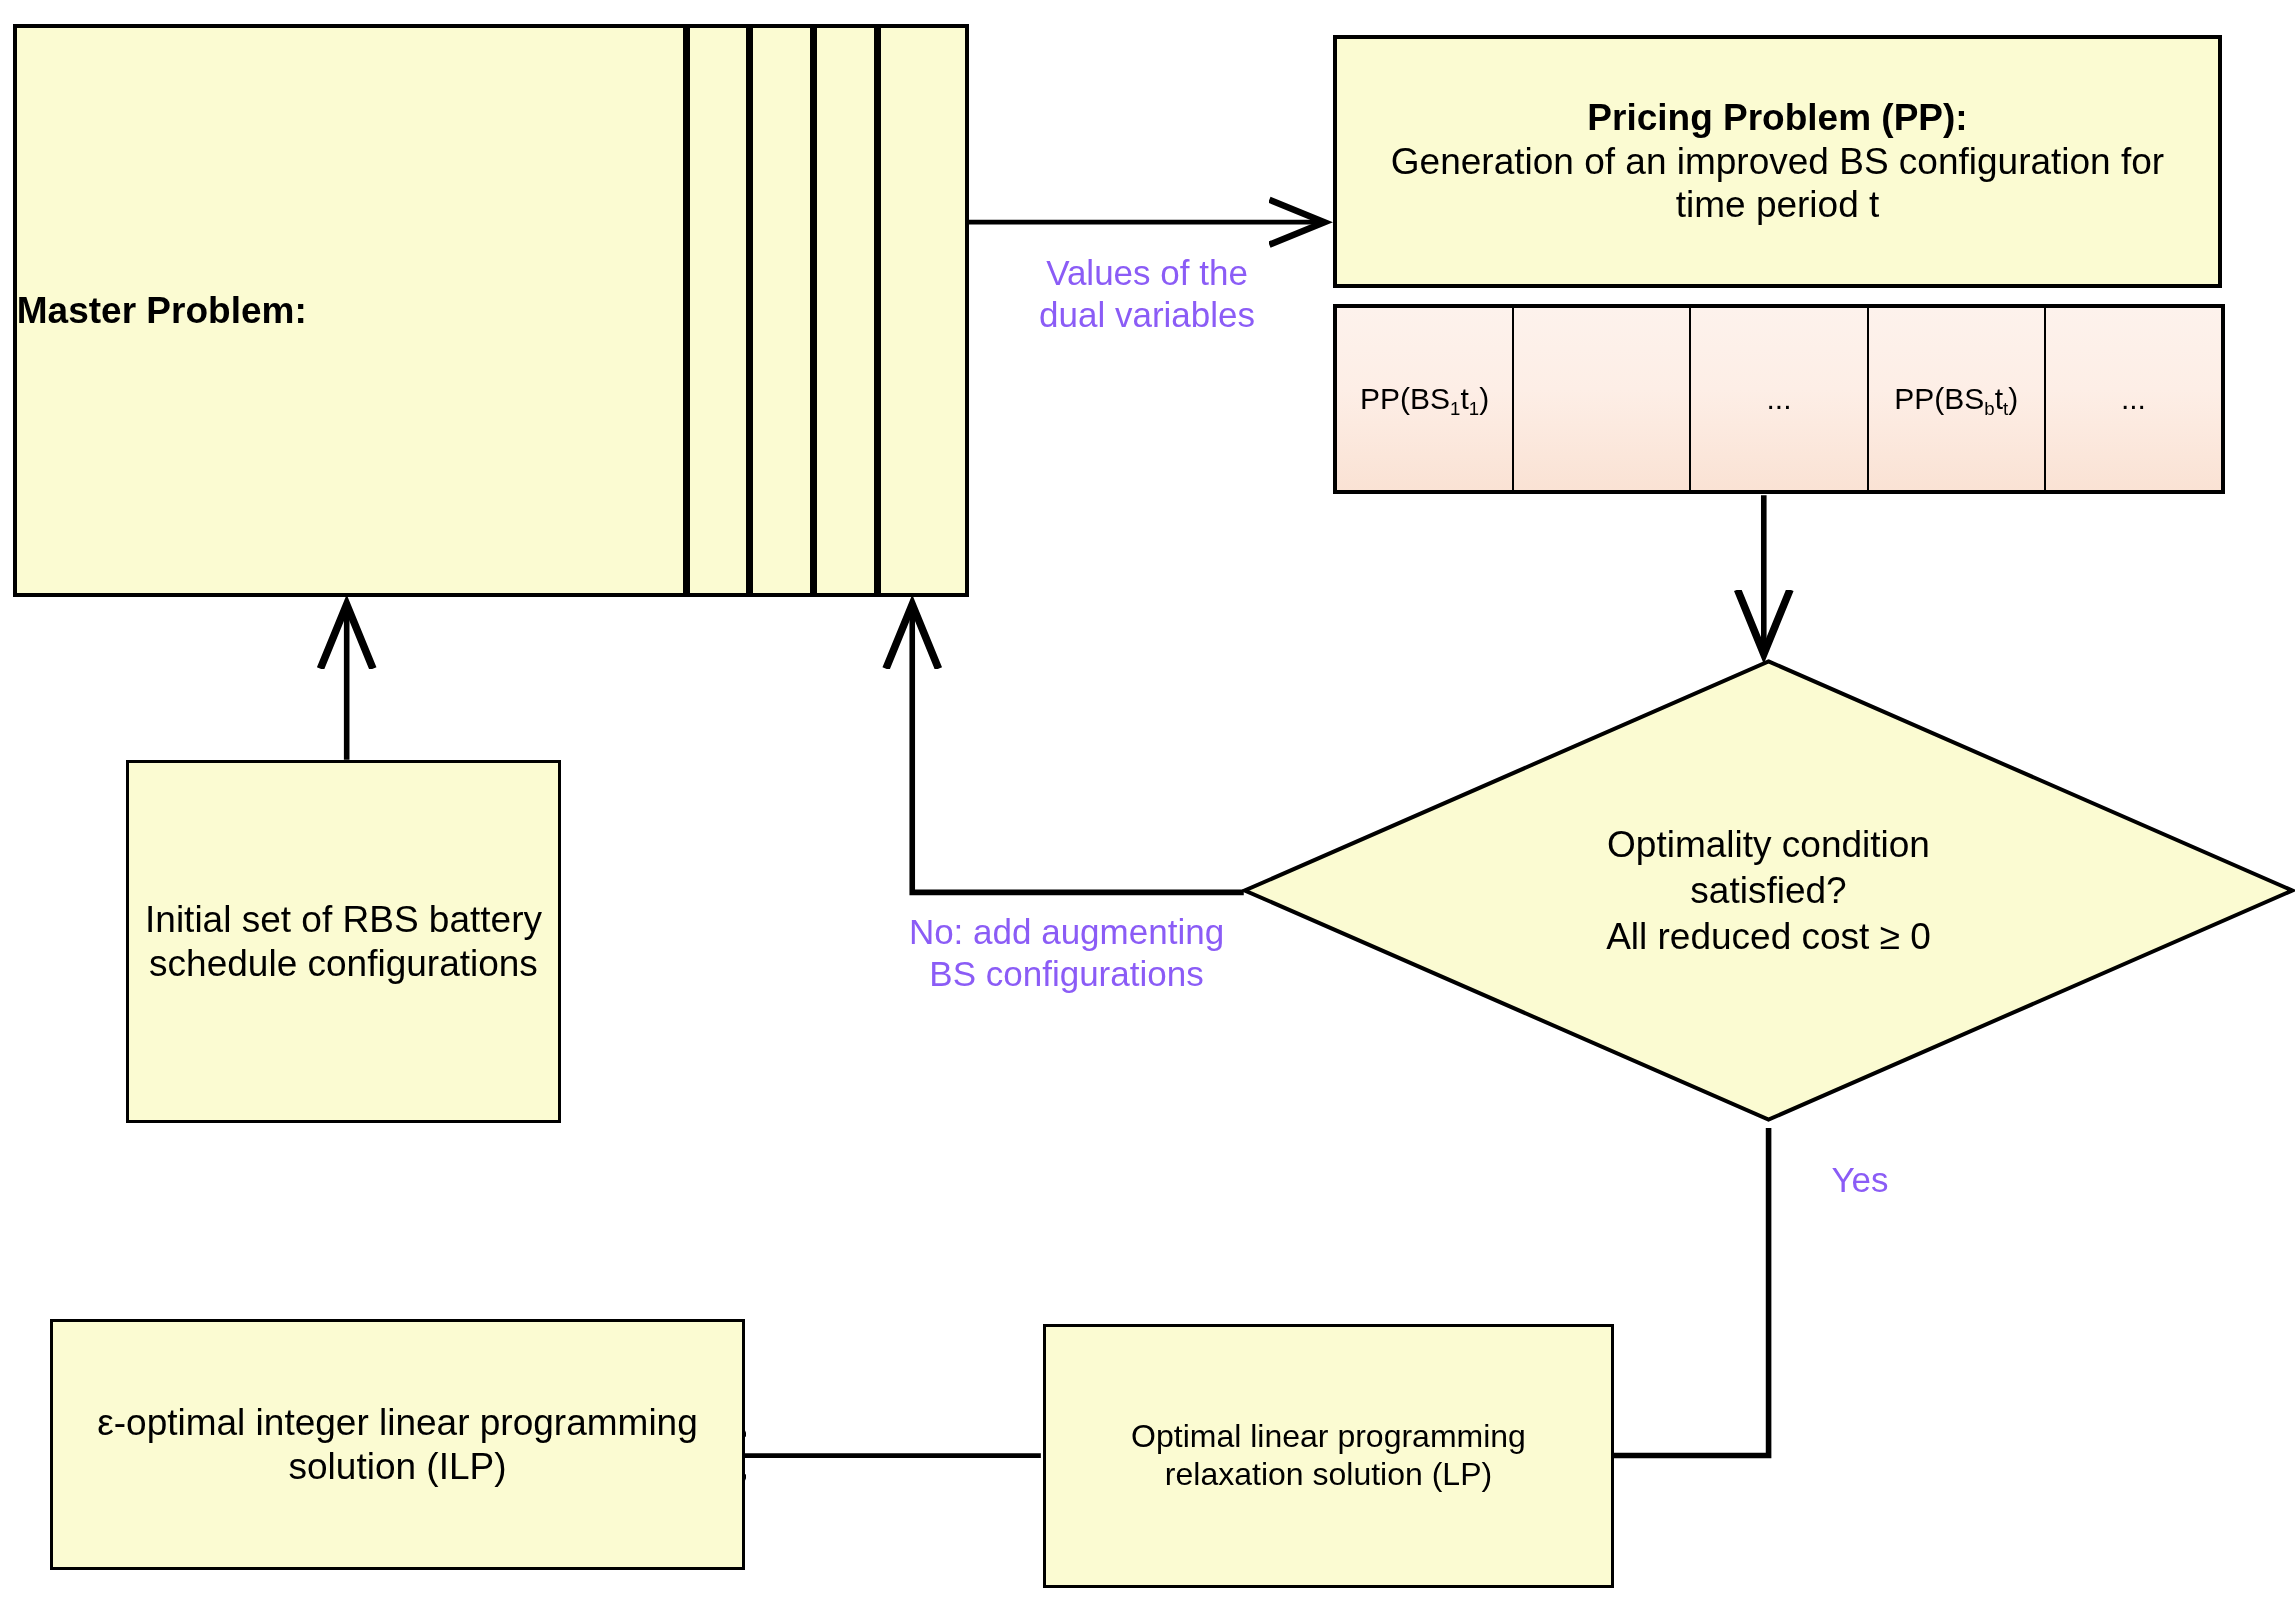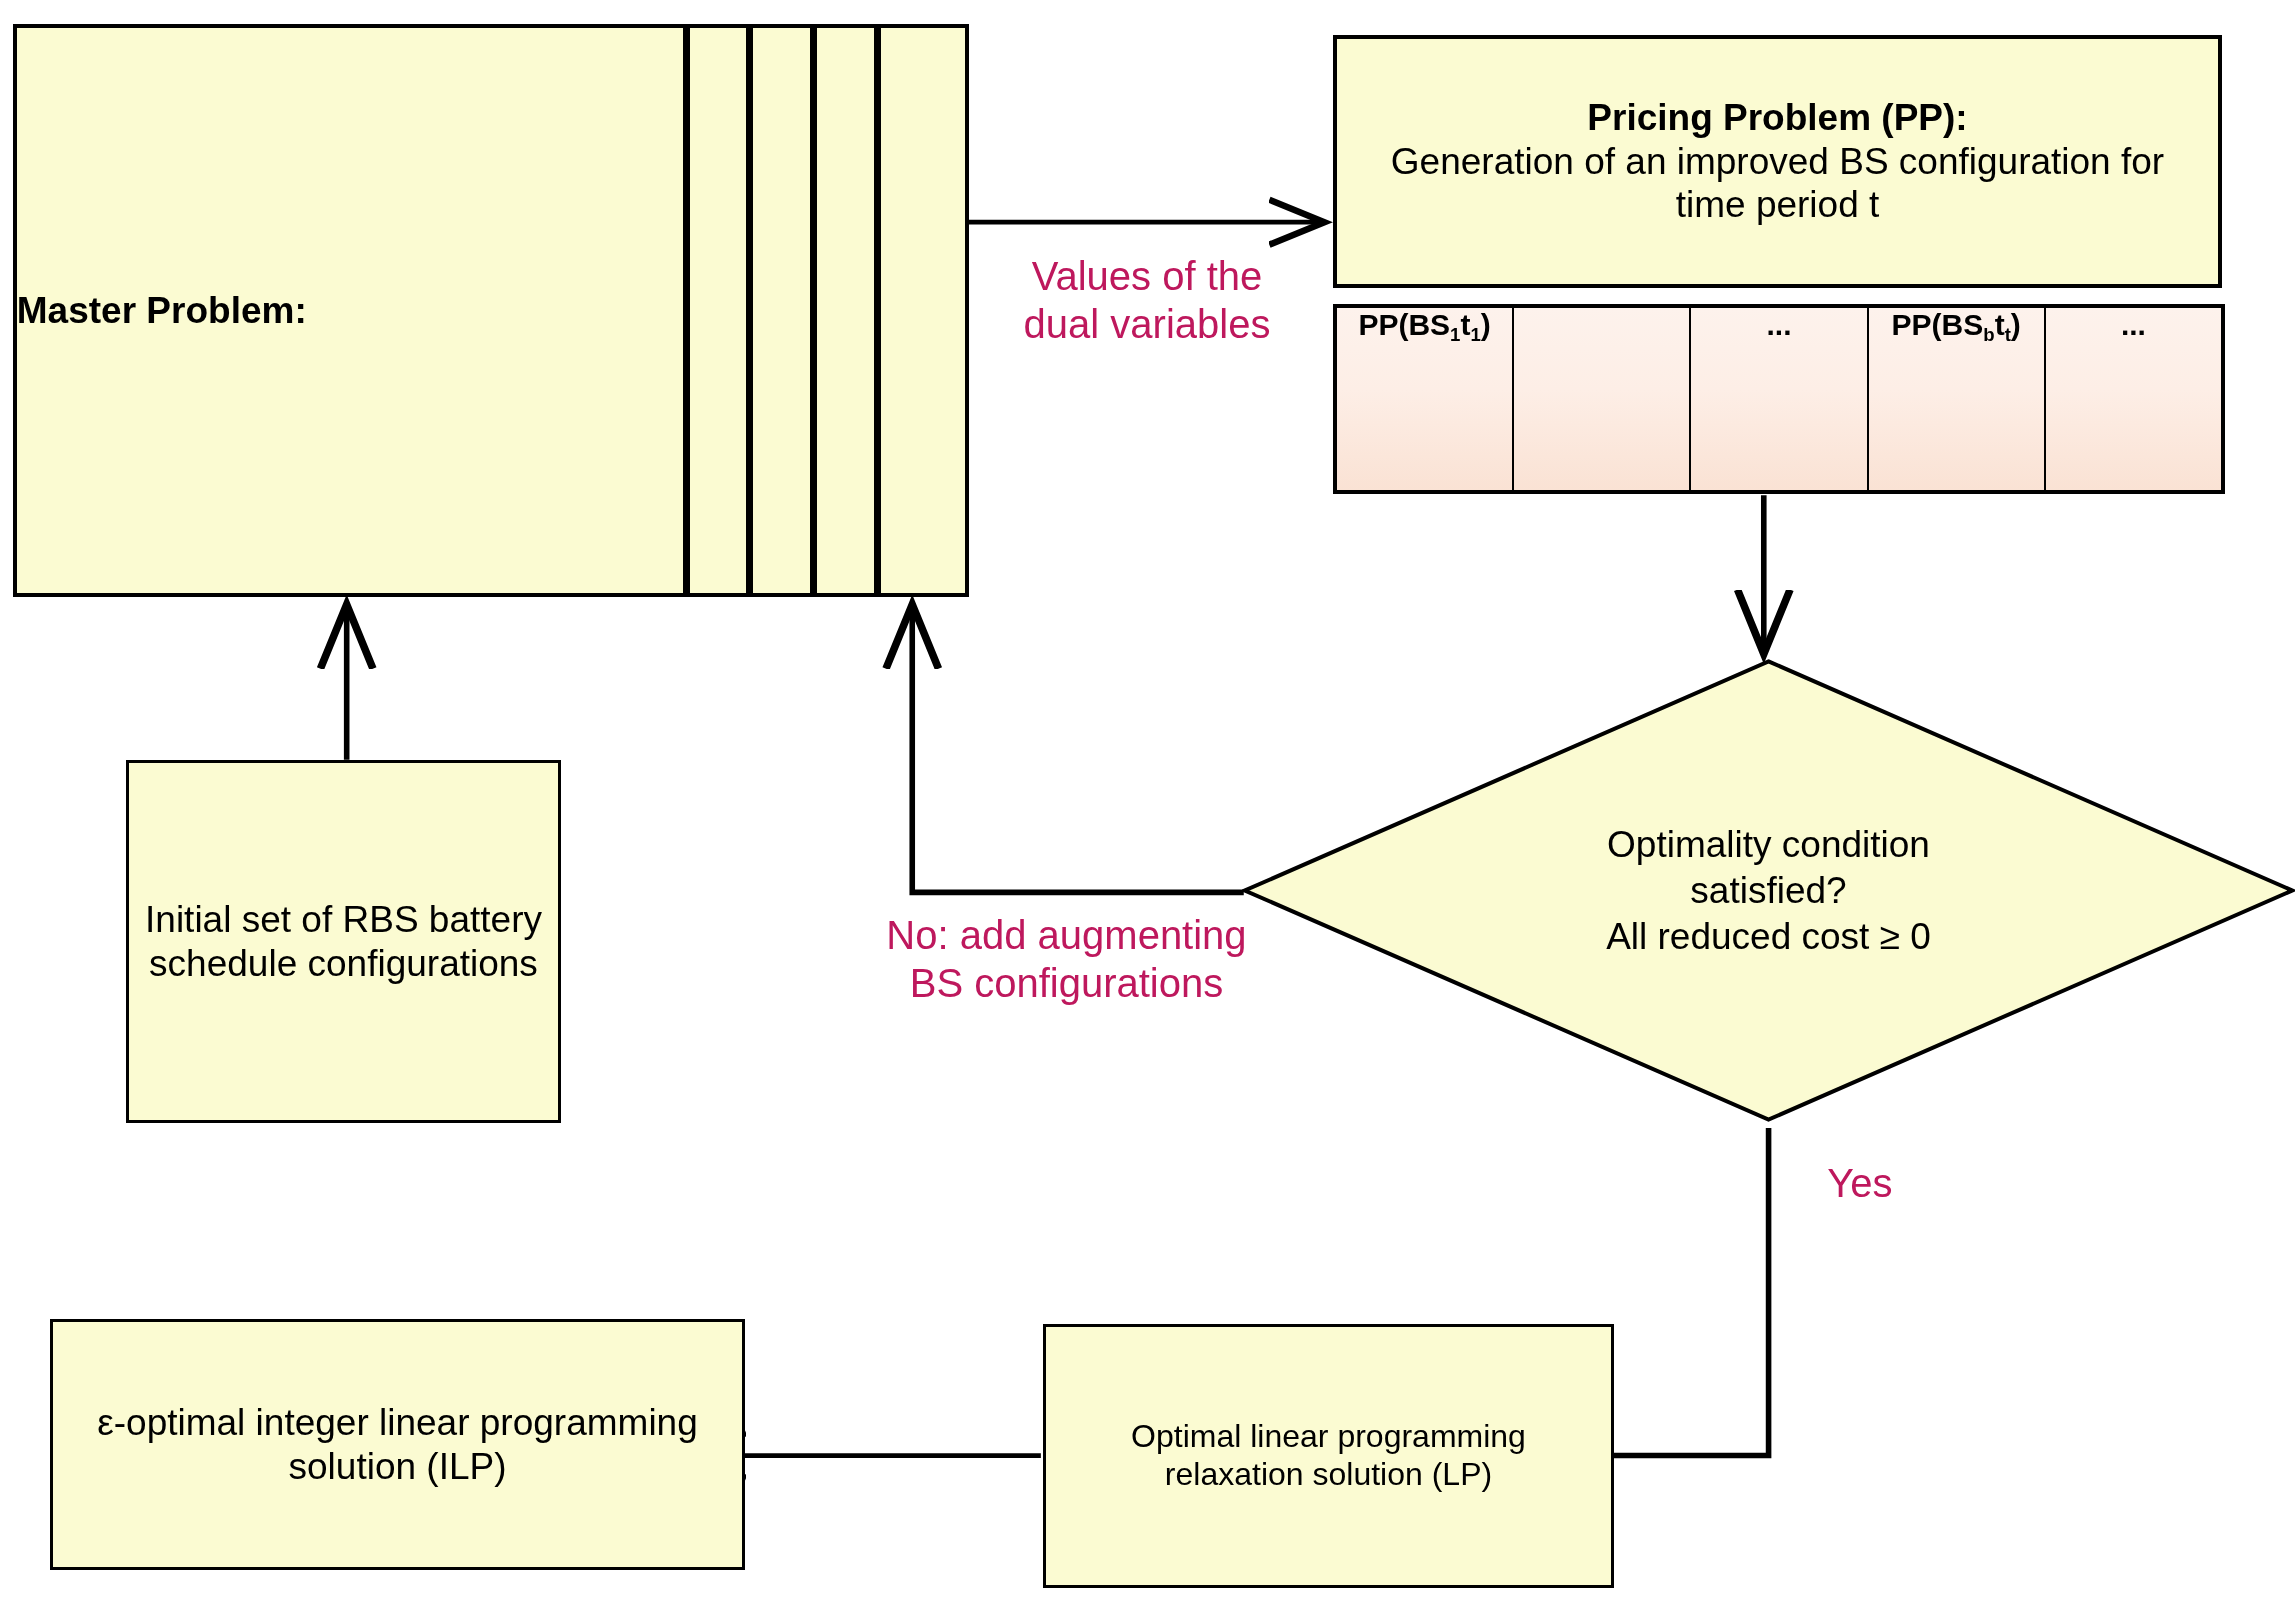--- a/index.html
+++ b/index.html
@@ -98,23 +98,24 @@
     box-sizing: border-box;
     border: 4px solid #000000;
     display: flex;
     background: linear-gradient(to bottom, #fdf2ec 0%, #fdeee6 45%, #fae2d4 100%);
   }
   .pp-cell {
     flex: 1 1 0;
     box-sizing: border-box;
     border-right: 2.4px solid #000000;
     display: flex;
+    align-items: center;
     justify-content: center;
     font-size: 30px;
-    font-weight: bold;
+    font-weight: normal;
     color: #000000;
   }
   .pp-cell:last-child { border-right: none; }
   .pp-cell sub {
     font-size: 0.62em;
     vertical-align: baseline;
     position: relative;
     top: 0.30em;
   }
 
@@ -161,24 +162,24 @@
     top: 1324px;
     width: 571px;
     height: 264px;
     border-width: 3.2px;
     font-size: 32px;
   }
 
   
   .edge-label {
     position: absolute;
-    color: #be185d;
+    color: #8b5cf6;
     text-align: center;
     line-height: 1.2;
-    font-size: 40px;
+    font-size: 35px;
     white-space: pre-line;
   }
   #label-dual-variables { left: 995px; top: 252px; width: 304px; }
   #label-no-augmenting  { left: 859px; top: 911px; width: 415px; }
   #label-yes            { left: 1796px; top: 1159px; width: 128px; text-align: center; }
 
   
   #connectors {
     position: absolute;
     left: 0;

